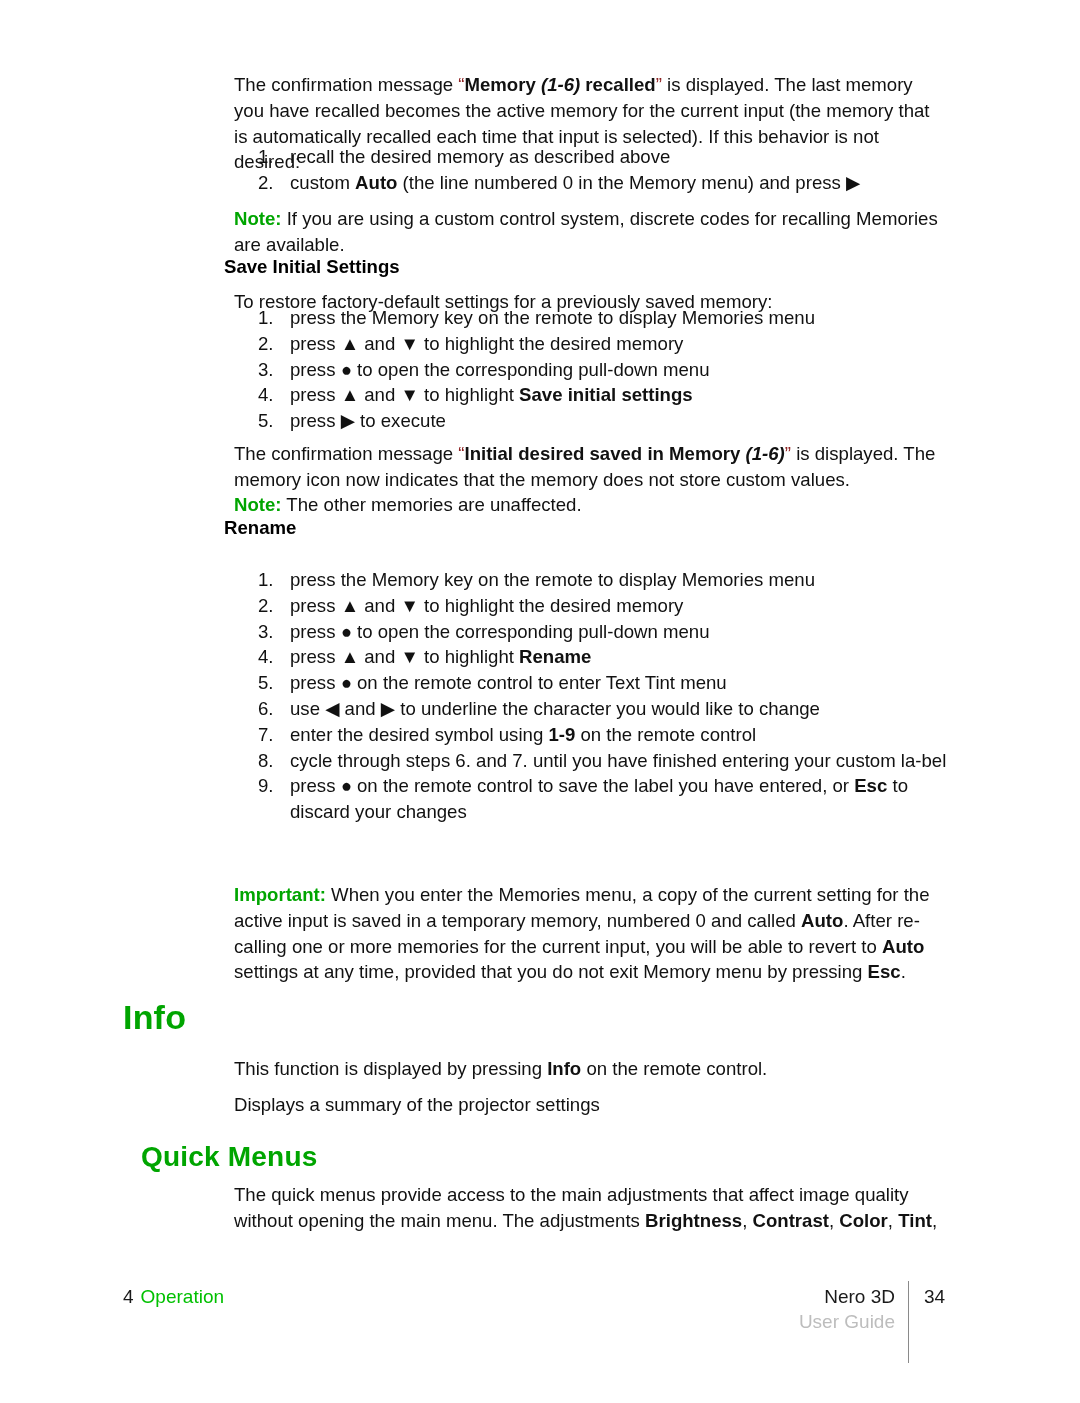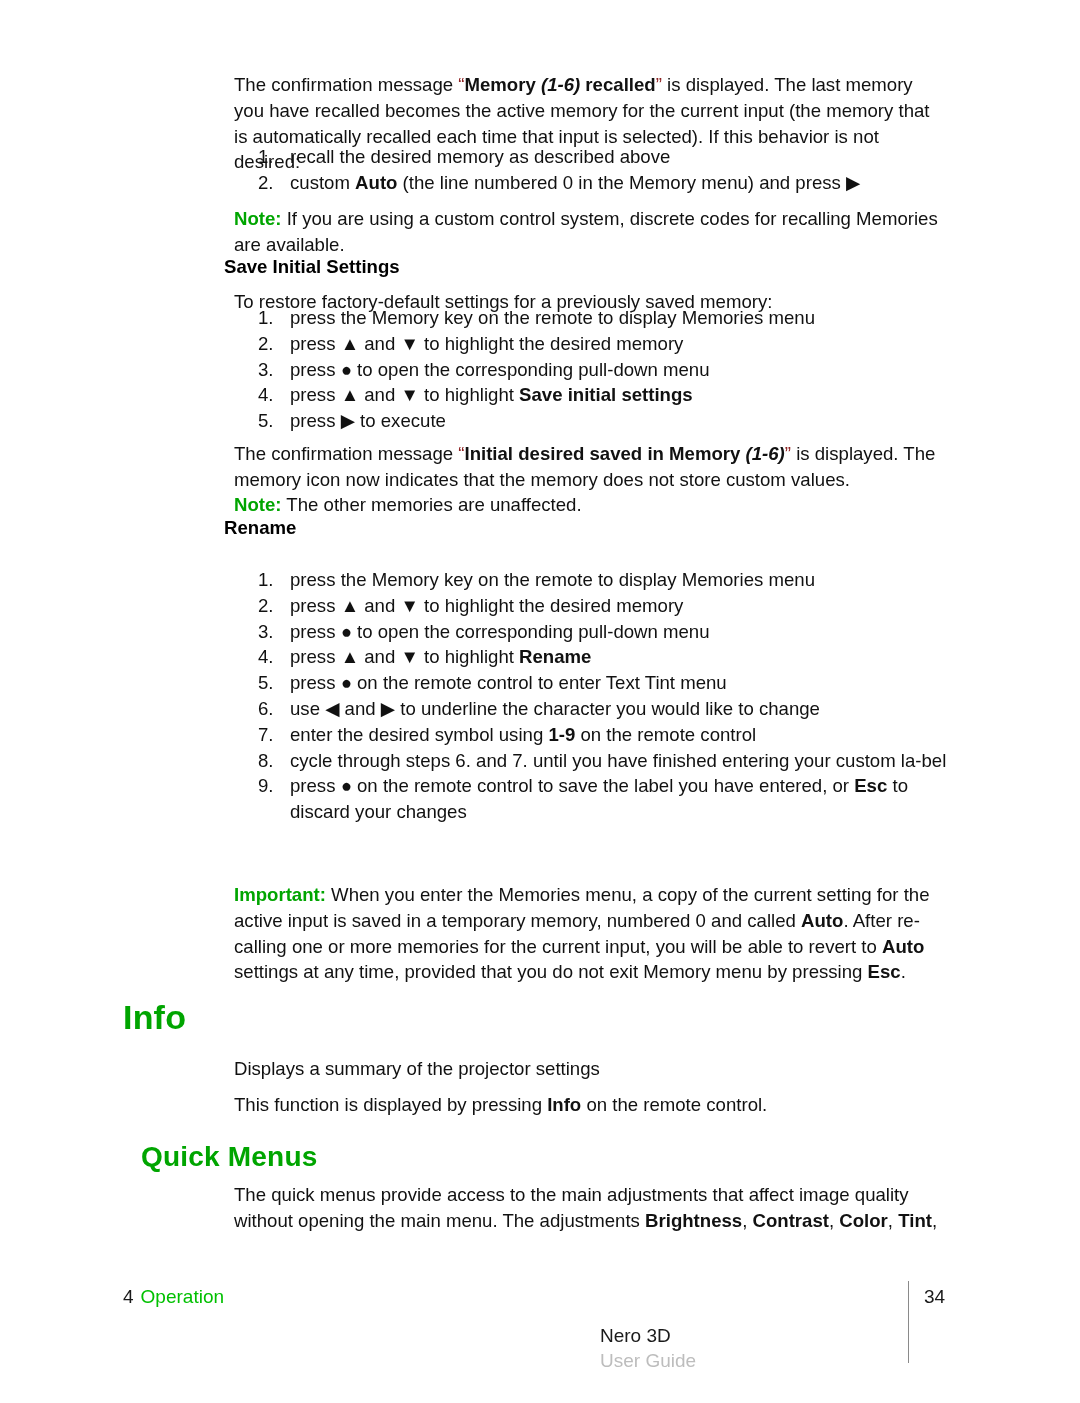--- a/index.html
+++ b/index.html
@@ -93,21 +93,21 @@
   .footer { position: absolute; left: 0; top: 1279px; width: 1080px; height: 110px; padding-left: 12px; }
   .f-left {
     position: absolute; left: 123px; top: 6px;
     font-size: 19px; line-height: 24px;
   }
   .f-left .chapnum { color: #1a1a1a; }
   .f-left .chapname { color: #00c000; margin-left: 7px; }
 
   .f-right {
     position: absolute; left: 600px; top: 6px; width: 295px;
-    margin-top: 39px;
+    text-align: right;
   }
   .f-right .prod {
     font-size: 19px; line-height: 24px; color: #1a1a1a;
   }
   .f-right .guide {
     font-size: 19px; line-height: 26px; color: #bdbdbd;
   }
 
   .f-rule {
     position: absolute; left: 908px; top: 2px;
@@ -241,24 +241,24 @@
 
   <div class="body-col" style="top:872px; width:740px;">
     <p class="para">
       <span class="imp-lbl">Important:</span><span> When you enter the Memories menu, a copy of the current setting for the active input is saved in a temporary memory, numbered 0 and called </span><b>Auto</b><span>. After re-calling one or more memories for the current input, you will be able to revert to </span><b>Auto</b><span> settings at any time, provided that you do not exit Memory menu by pressing </span><b>Esc</b><span>.</span>
     </p>
   </div>
 
   <h1 class="h-info" style="top:998px;">Info</h1>
 
   <div class="body-col" style="top:1046px;">
+    <p class="para">
+      <span>This function is displayed by pressing </span><b>Info</b><span> on the remote control.</span>
+    </p>
     <p class="para">Displays a summary of the projector settings</p>
-    <p class="para">
-      <span>This function is displayed by pressing </span><b>Info</b><span> on the remote control.</span>
-    </p>
   </div>
 
   <h2 class="h-quick" style="top:1123px;">Quick Menus</h2>
 
   <div class="body-col" style="top:1172px; width:732px;">
     <p class="para">
       <span>The quick menus provide access to the main adjustments that affect image quality without opening the main menu. The adjustments </span><b>Brightness</b><span>, </span><b>Contrast</b><span>, </span><b>Color</b><span>, </span><b>Tint</b><span>,</span>
     </p>
   </div>
 

